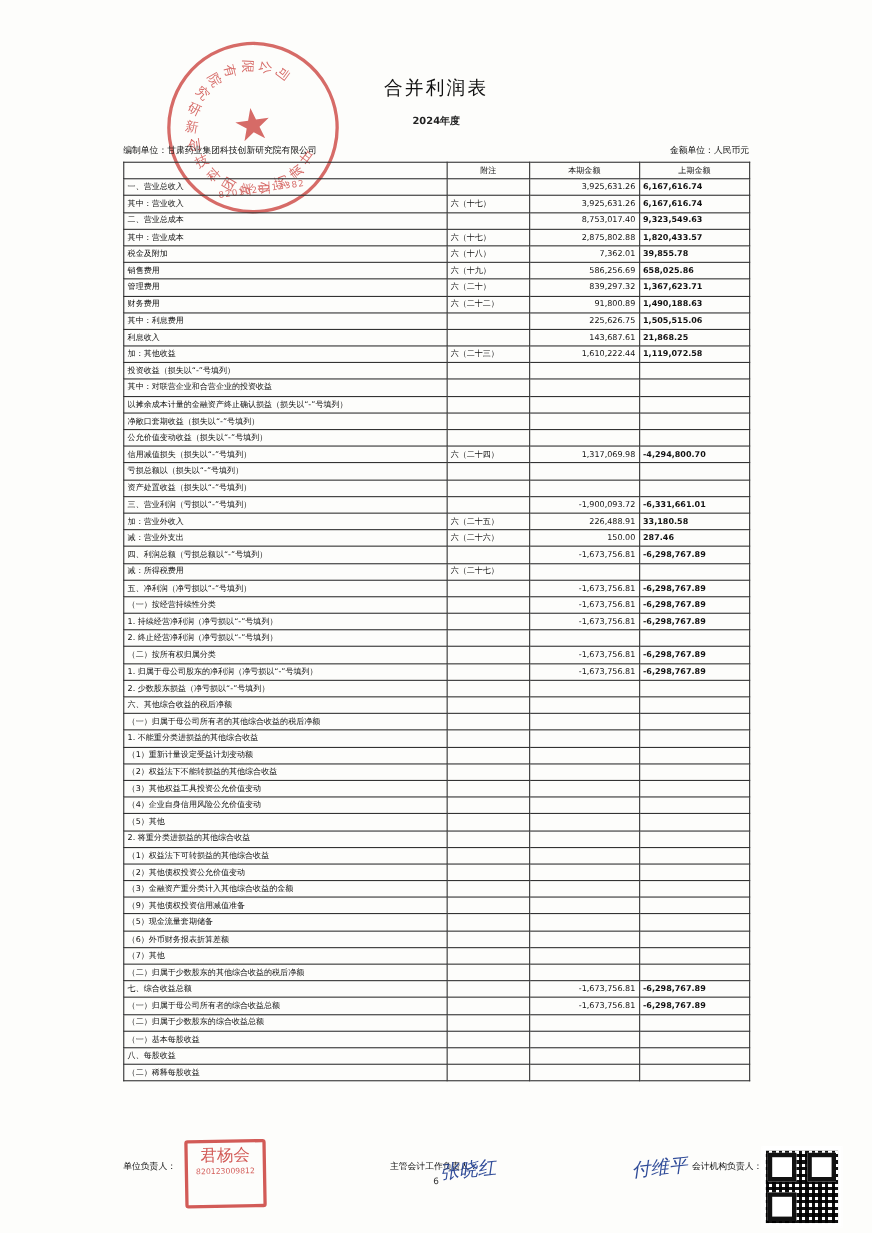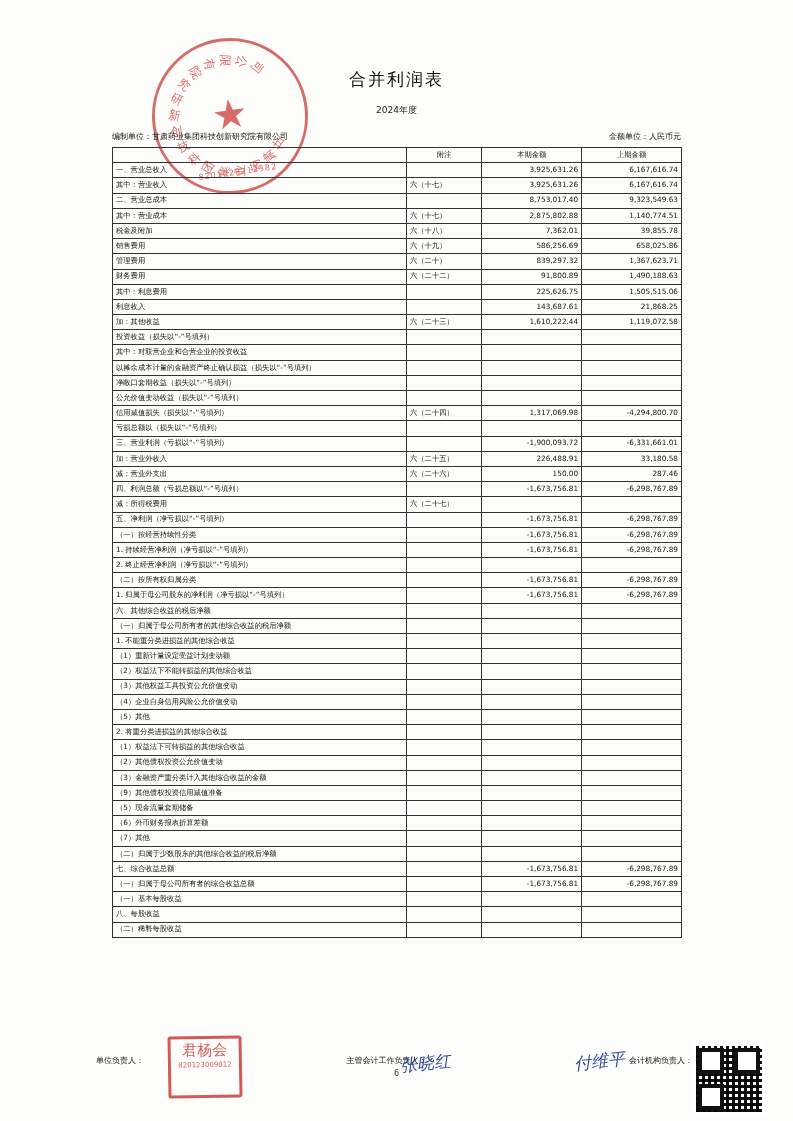--- a/index.html
+++ b/index.html
@@ -24,20 +24,21 @@
     letter-spacing:2px;
     font-family:"DejaVu Sans","Liberation Sans",sans-serif;
     color:#111;
   }
   .subtitle{
     position:absolute;
     left:0;right:0;top:104px;
     text-align:center;
     font-size:9px;
     color:#222;
+    font-weight:bold;
   }
   .meta{
     position:absolute;
     top:131px;left:112px;right:112px;
     font-size:8px;
     color:#111;
     display:flex;
     justify-content:space-between;
   }
   .meta .left{white-space:nowrap;}
@@ -57,33 +58,33 @@
     height:14.2px;
     padding:0 3px;
     line-height:1.15;
     vertical-align:middle;
     white-space:nowrap;
     overflow:hidden;
   }
   td.c1{width:300px;text-align:left;}
   td.c2{width:72px;text-align:left;}
   td.c3{width:99px;text-align:right;padding-right:10px;}
-  td.c4{width:99px;text-align:right;padding-right:10px;}
+  td.c4{width:99px;padding-right:10px;font-weight:bold;}
   tr.head td{text-align:center;font-weight:normal;}
   tr.head td.c1{text-align:left;}
   .lvl0{padding-left:3px;}
   .lvl1{padding-left:16px;}
   .lvl2{padding-left:30px;}
   .lvl3{padding-left:44px;}
   .lvl4{padding-left:56px;}
 
   
   .footer{
     position:absolute;
-    left:96px;right:100px;
+    left:112px;right:100px;
     top:1055px;
     font-size:8px;
     color:#111;
     display:flex;
     justify-content:space-between;
   }
   .pageno{
     position:absolute;
     left:0;right:0;
     top:1069px;
@@ -254,21 +255,21 @@
         <tr>
           <td class="c1 lvl0">二、营业总成本</td>
           <td class="c2"></td>
           <td class="c3">8,753,017.40</td>
           <td class="c4">9,323,549.63</td>
         </tr>
         <tr>
           <td class="c1 lvl1">其中：营业成本</td>
           <td class="c2">六（十七）</td>
           <td class="c3">2,875,802.88</td>
-          <td class="c4">1,140,774.51</td>
+          <td class="c4">1,820,433.57</td>
         </tr>
         <tr>
           <td class="c1 lvl2">税金及附加</td>
           <td class="c2">六（十八）</td>
           <td class="c3">7,362.01</td>
           <td class="c4">39,855.78</td>
         </tr>
         <tr>
           <td class="c1 lvl2">销售费用</td>
           <td class="c2">六（十九）</td>
@@ -341,20 +342,26 @@
           <td class="c3">1,317,069.98</td>
           <td class="c4">-4,294,800.70</td>
         </tr>
         <tr>
           <td class="c1 lvl2">亏损总额以（损失以“-”号填列）</td>
           <td class="c2"></td>
           <td class="c3"></td>
           <td class="c4"></td>
         </tr>
         <tr>
+          <td class="c1 lvl2">资产处置收益（损失以“-”号填列）</td>
+          <td class="c2"></td>
+          <td class="c3"></td>
+          <td class="c4"></td>
+        </tr>
+        <tr>
           <td class="c1 lvl0">三、营业利润（亏损以“-”号填列）</td>
           <td class="c2"></td>
           <td class="c3">-1,900,093.72</td>
           <td class="c4">-6,331,661.01</td>
         </tr>
         <tr>
           <td class="c1 lvl1">加：营业外收入</td>
           <td class="c2">六（二十五）</td>
           <td class="c3">226,488.91</td>
           <td class="c4">33,180.58</td>
@@ -407,20 +414,26 @@
           <td class="c3">-1,673,756.81</td>
           <td class="c4">-6,298,767.89</td>
         </tr>
         <tr>
           <td class="c1 lvl2">1. 归属于母公司股东的净利润（净亏损以“-”号填列）</td>
           <td class="c2"></td>
           <td class="c3">-1,673,756.81</td>
           <td class="c4">-6,298,767.89</td>
         </tr>
         <tr>
+          <td class="c1 lvl2">2. 少数股东损益（净亏损以“-”号填列）</td>
+          <td class="c2"></td>
+          <td class="c3"></td>
+          <td class="c4"></td>
+        </tr>
+        <tr>
           <td class="c1 lvl0">六、其他综合收益的税后净额</td>
           <td class="c2"></td>
           <td class="c3"></td>
           <td class="c4"></td>
         </tr>
         <tr>
           <td class="c1 lvl1">（一）归属于母公司所有者的其他综合收益的税后净额</td>
           <td class="c2"></td>
           <td class="c3"></td>
           <td class="c4"></td>
@@ -519,20 +532,26 @@
           <td class="c1 lvl0">七、综合收益总额</td>
           <td class="c2"></td>
           <td class="c3">-1,673,756.81</td>
           <td class="c4">-6,298,767.89</td>
         </tr>
         <tr>
           <td class="c1 lvl1">（一）归属于母公司所有者的综合收益总额</td>
           <td class="c2"></td>
           <td class="c3">-1,673,756.81</td>
           <td class="c4">-6,298,767.89</td>
+        </tr>
+        <tr>
+          <td class="c1 lvl1">（二）归属于少数股东的综合收益总额</td>
+          <td class="c2"></td>
+          <td class="c3"></td>
+          <td class="c4"></td>
         </tr>
         <tr>
           <td class="c1 lvl1">（一）基本每股收益</td>
           <td class="c2"></td>
           <td class="c3"></td>
           <td class="c4"></td>
         </tr>
         <tr>
           <td class="c1 lvl0">八、每股收益</td>
           <td class="c2"></td>

